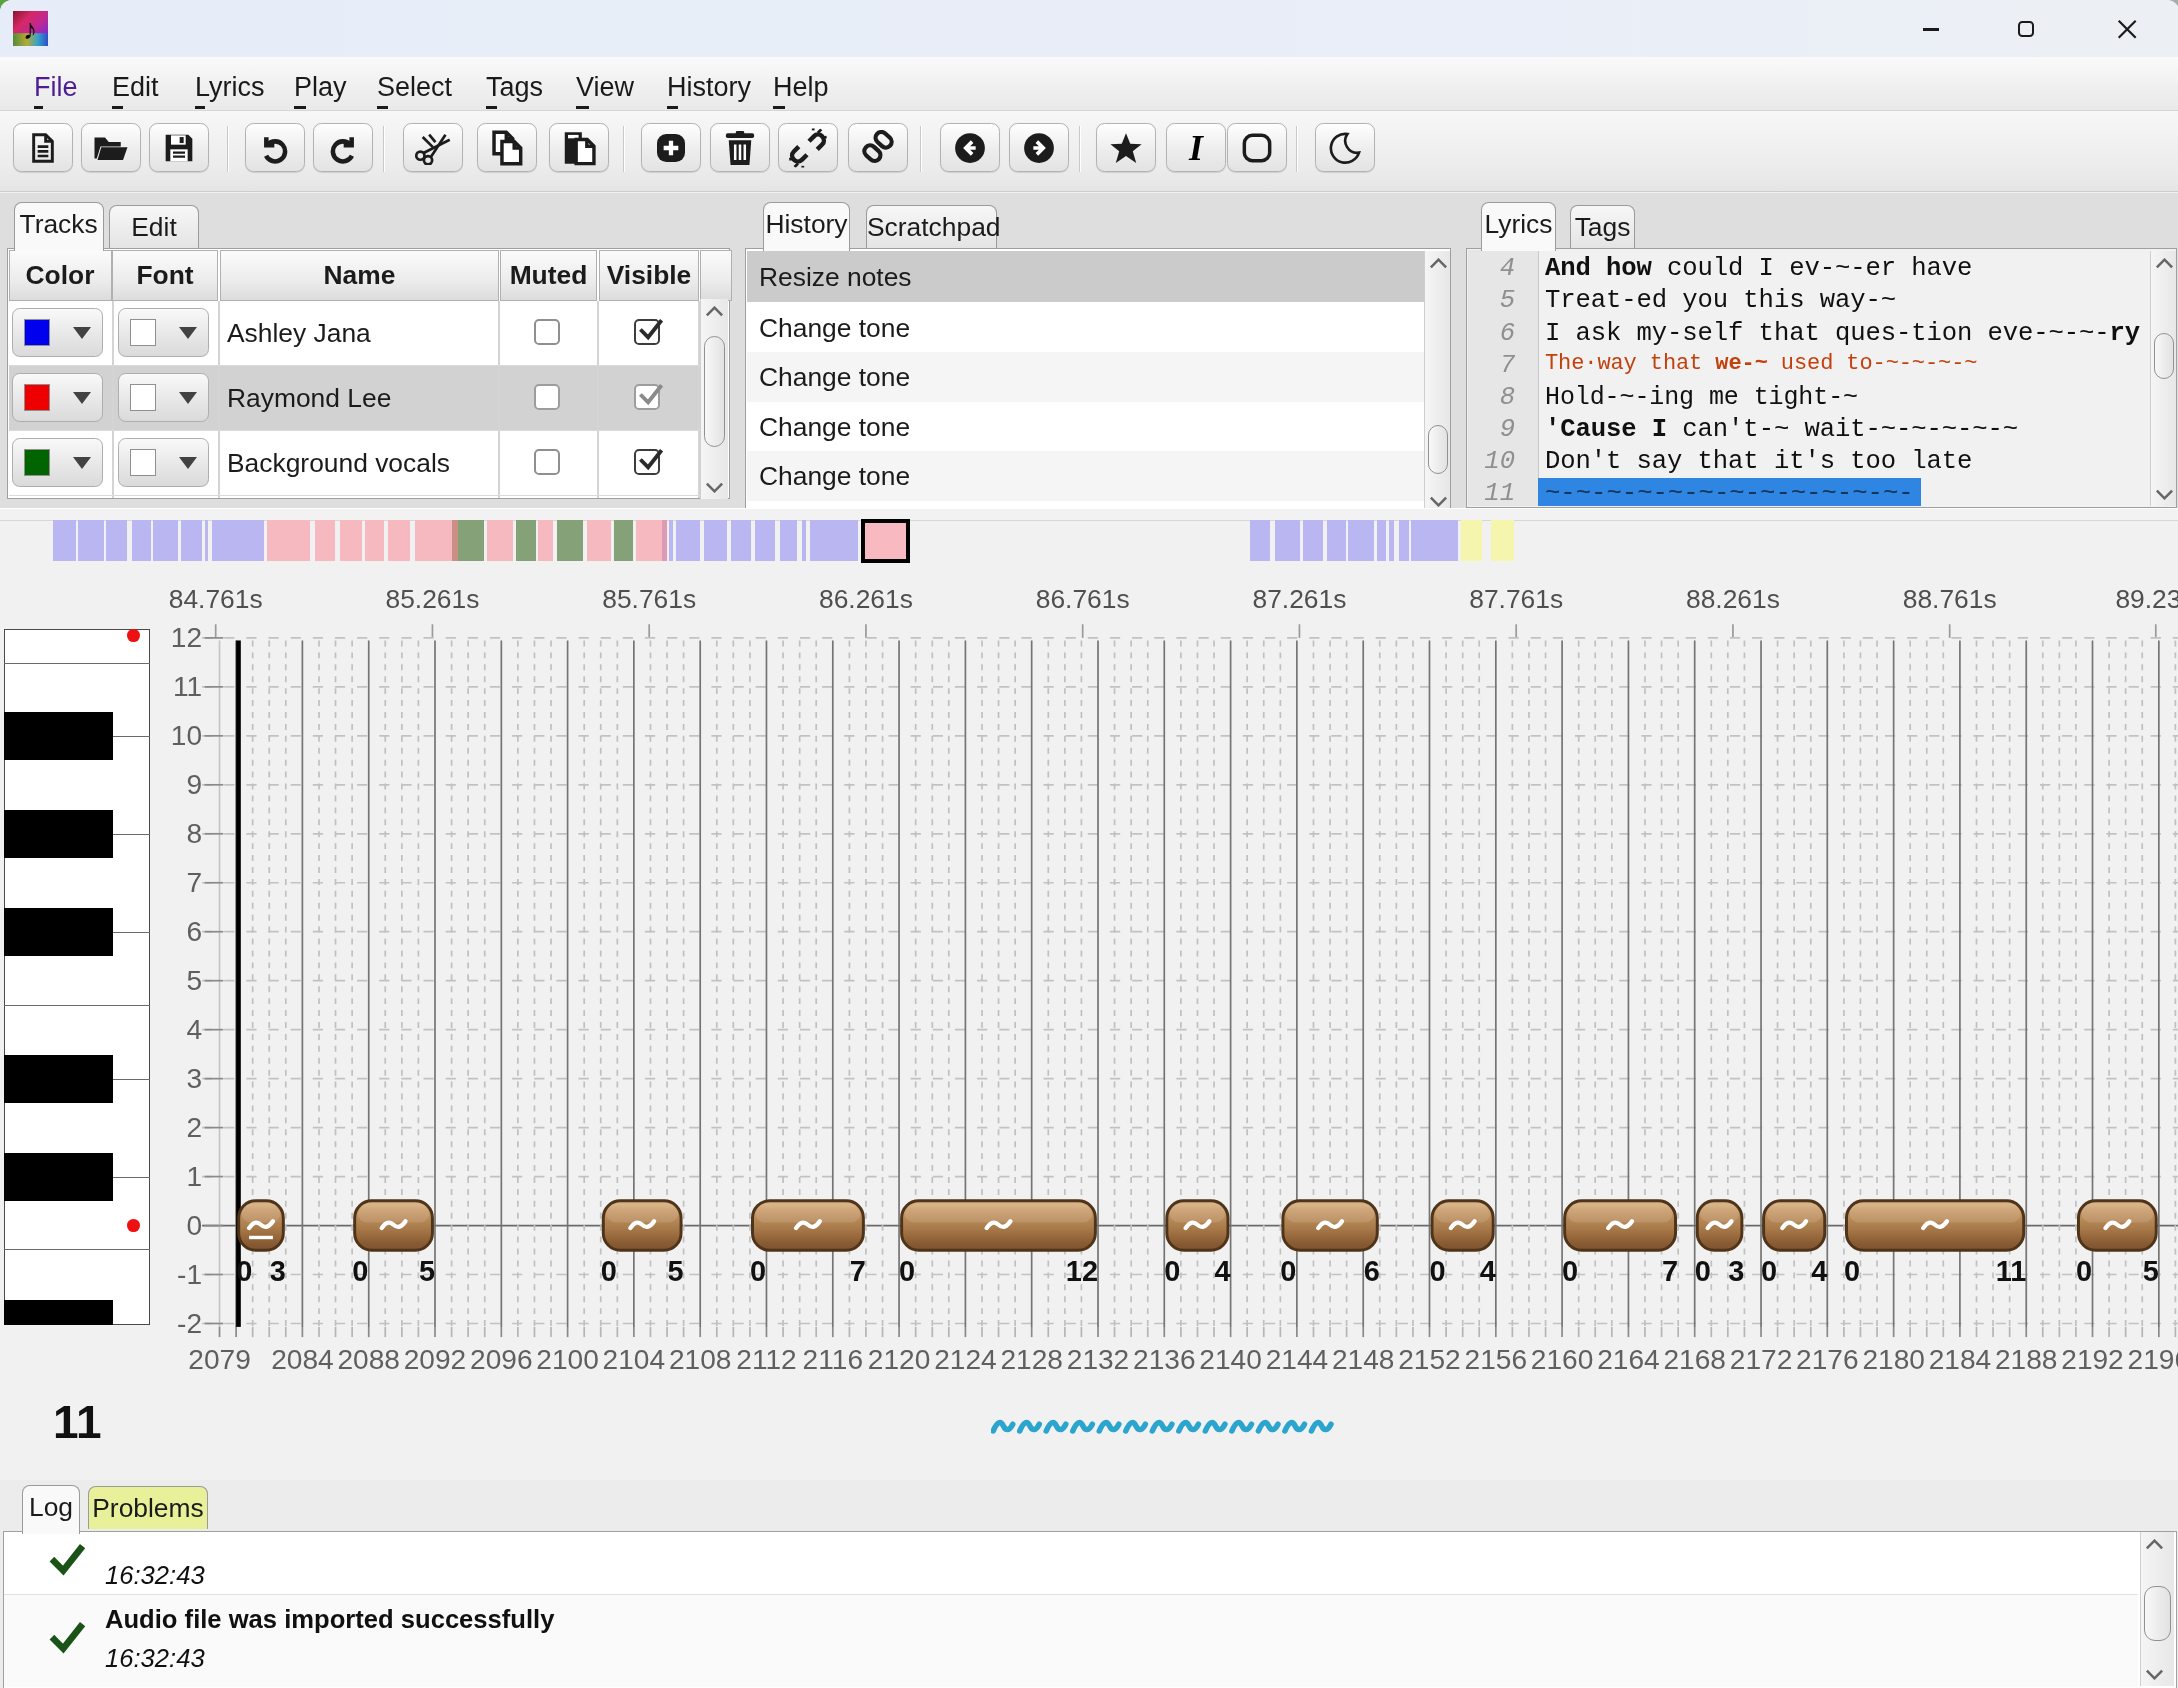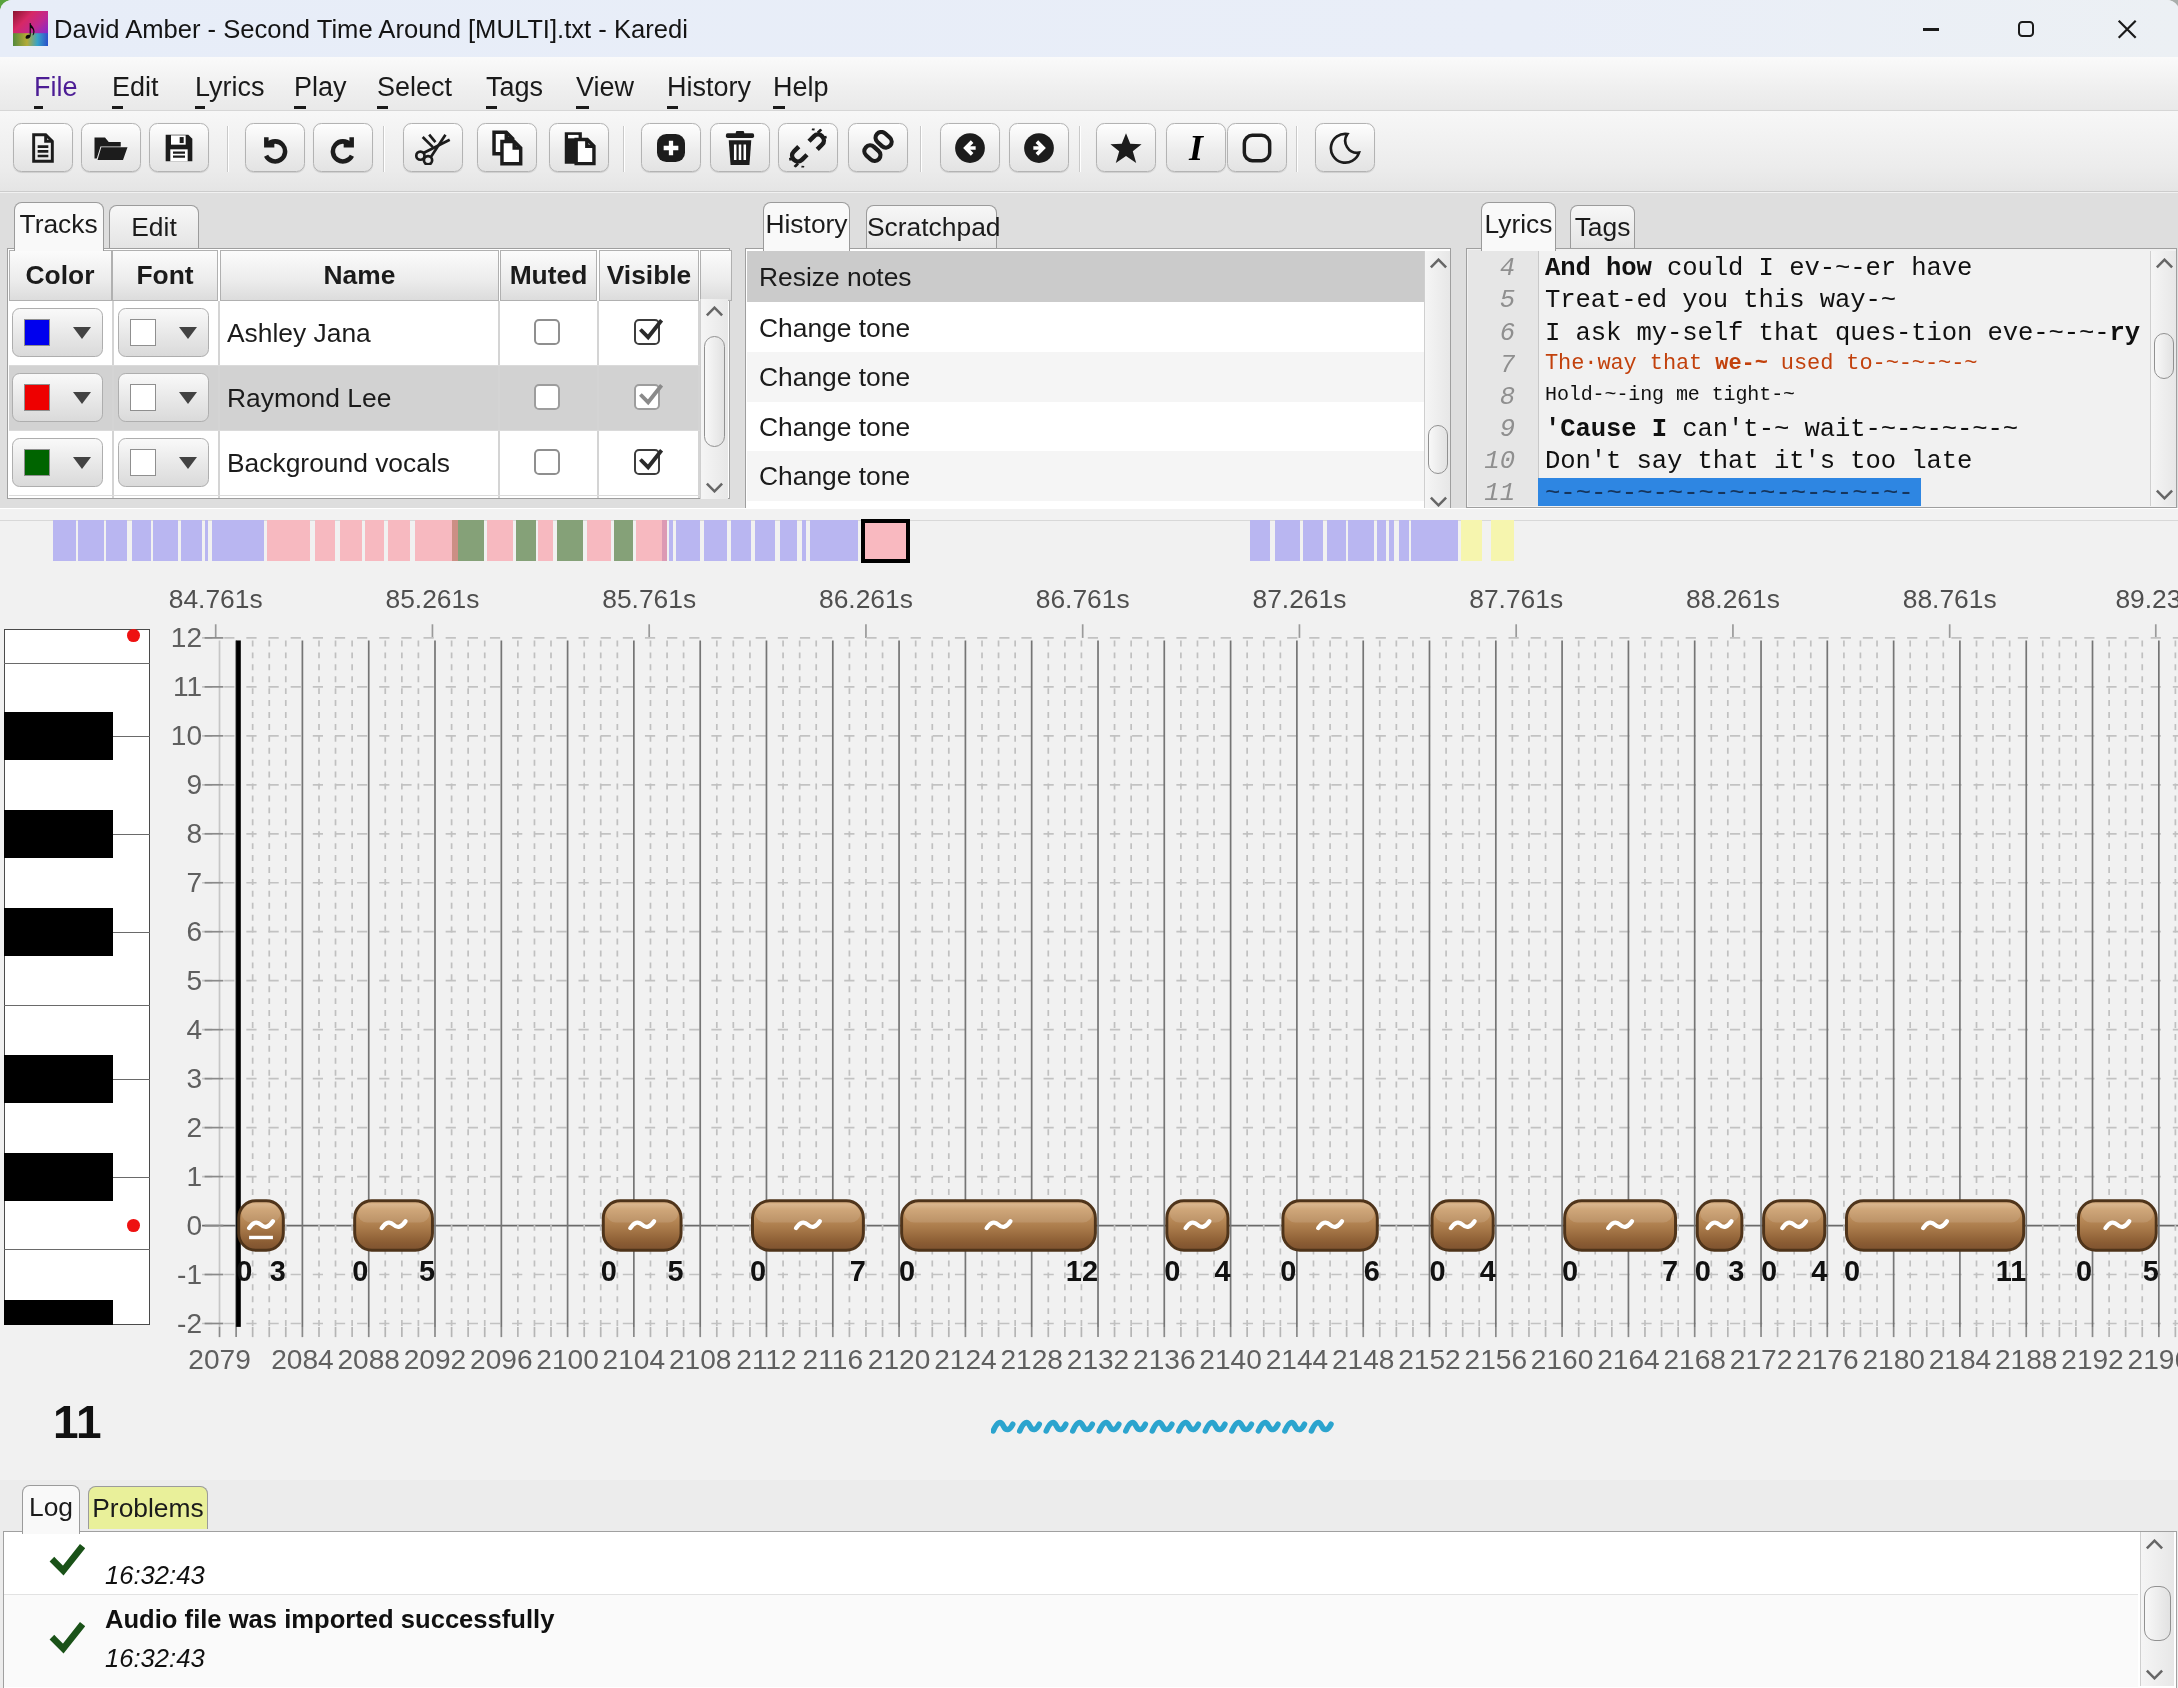--- a/index.html
+++ b/index.html
@@ -39,21 +39,20 @@
           <stop offset="0" stop-color="#3f9b2f"></stop>
           <stop offset=".4" stop-color="#b5c224"></stop>
           <stop offset=".7" stop-color="#28b8c9"></stop>
           <stop offset="1" stop-color="#2356cc"></stop>
         </linearGradient>
       </defs>
       <rect width="41" height="41" fill="url(#ic1)"></rect>
       <rect y="26" width="41" height="15" fill="url(#ic2)" opacity=".85"></rect>
       <text x="20" y="33" font-size="34" text-anchor="middle" fill="#0a0a0a" font-family="Liberation Sans">♪</text>
     </svg>
-    <div style="position:absolute;left:54px;top:14.5px;font-size:25.6px;color:#141414;">David Amber - Second Time Around [MULTI].txt - Karedi</div>
     <div style="position:absolute;left:1923px;top:28px;width:16px;height:2.6px;background:#1a1a1a;"></div>
     <div style="position:absolute;left:2018px;top:21px;width:16px;height:16px;border:2.1px solid #1a1a1a;border-radius:4.3px;"></div>
     <svg style="position:absolute;left:2117px;top:19px" width="20.4" height="20.4" viewBox="0 0 24 24">
       <path d="M2 2 L22 22 M22 2 L2 22" stroke="#1a1a1a" stroke-width="2.6"></path>
     </svg>
     <div style="position:absolute;left:0;top:57px;width:2179px;height:54px;background:linear-gradient(#fafafa,#efefef 60%,#e9e9e9);border-bottom:0.9px solid #d6d6d6;"></div>
     <div style="position:absolute;left:34px;top:72px;font-size:27px;color:#4c1d95;">File</div>
     <div style="position:absolute;left:34px;top:106px;width:9.4px;height:2.6px;background:#1a1a1a;"></div>
     <div style="position:absolute;left:112px;top:72px;font-size:27px;color:#1a1a1a;">Edit</div>
     <div style="position:absolute;left:112px;top:106px;width:11px;height:2.6px;background:#1a1a1a;"></div>
@@ -305,21 +304,21 @@
     <div style="position:absolute;left:1468px;top:250px;width:71px;height:256px;background:#e6e6e6;border-right:0.9px solid #c9c9c9;"></div>
     <div class="mono" style="position:absolute;left:1468px;top:254px;width:47px;text-align:right;font-style:italic;font-size:25.6px;color:#8f8f8f;">4</div>
     <div class="mono" style="position:absolute;left:1545px;top:254px;font-size:25.6px;color:#101010;letter-spacing:-0.1px;white-space:pre;"><b>And how</b> could I ev-~-er have</div>
     <div class="mono" style="position:absolute;left:1468px;top:286px;width:47px;text-align:right;font-style:italic;font-size:25.6px;color:#8f8f8f;">5</div>
     <div class="mono" style="position:absolute;left:1545px;top:286px;font-size:25.6px;color:#101010;letter-spacing:-0.1px;white-space:pre;">Treat-ed you this way-~</div>
     <div class="mono" style="position:absolute;left:1468px;top:319px;width:47px;text-align:right;font-style:italic;font-size:25.6px;color:#8f8f8f;">6</div>
     <div class="mono" style="position:absolute;left:1545px;top:319px;font-size:25.6px;color:#101010;letter-spacing:-0.1px;white-space:pre;">I ask my-self that ques-tion eve-~-~-<b>ry</b></div>
     <div class="mono" style="position:absolute;left:1468px;top:351px;width:47px;text-align:right;font-style:italic;font-size:25.6px;color:#8f8f8f;">7</div>
     <div class="mono" style="position:absolute;left:1545px;top:351px;font-size:22px;color:#c2410c;letter-spacing:-0.1px;white-space:pre;">The·way that <b>we-~</b> used to-~-~-~-~</div>
     <div class="mono" style="position:absolute;left:1468px;top:383px;width:47px;text-align:right;font-style:italic;font-size:25.6px;color:#8f8f8f;">8</div>
-    <div class="mono" style="position:absolute;left:1545px;top:383px;font-size:20px;color:#101010;letter-spacing:-0.1px;white-space:pre;">Hold-~-ing me tight-~</div>
+    <div class="mono" style="position:absolute;left:1545px;top:383px;font-size:25px;color:#101010;letter-spacing:-0.1px;white-space:pre;">Hold-~-ing me tight-~</div>
     <div class="mono" style="position:absolute;left:1468px;top:415px;width:47px;text-align:right;font-style:italic;font-size:25.6px;color:#8f8f8f;">9</div>
     <div class="mono" style="position:absolute;left:1545px;top:415px;font-size:25.6px;color:#101010;letter-spacing:-0.1px;white-space:pre;"><b>'Cause I</b> can't-~ wait-~-~-~-~-~</div>
     <div class="mono" style="position:absolute;left:1468px;top:447px;width:47px;text-align:right;font-style:italic;font-size:25.6px;color:#8f8f8f;">10</div>
     <div class="mono" style="position:absolute;left:1545px;top:447px;font-size:25.6px;color:#101010;letter-spacing:-0.1px;white-space:pre;">Don't say that it's too late</div>
     <div style="position:absolute;left:1538px;top:478px;width:383px;height:28px;background:#2e86e2;"></div>
     <div class="mono" style="position:absolute;left:1468px;top:479px;width:47px;text-align:right;font-style:italic;font-size:25.6px;color:#8f8f8f;">11</div>
     <div class="mono" style="position:absolute;left:1545px;top:479px;font-size:25.6px;color:#16355c;white-space:pre;">~-~-~-~-~-~-~-~-~-~-~-~-</div>
     <div class="sb" style="left:2150px;top:251px;width:26.4px;height:255px;">
       <svg style="position:absolute;left:4.3px;top:6.8px" width="19" height="11" viewBox="0 0 22 13">
         <polyline points="2,11 11,2 20,11" fill="none" stroke="#666" stroke-width="3"></polyline>

